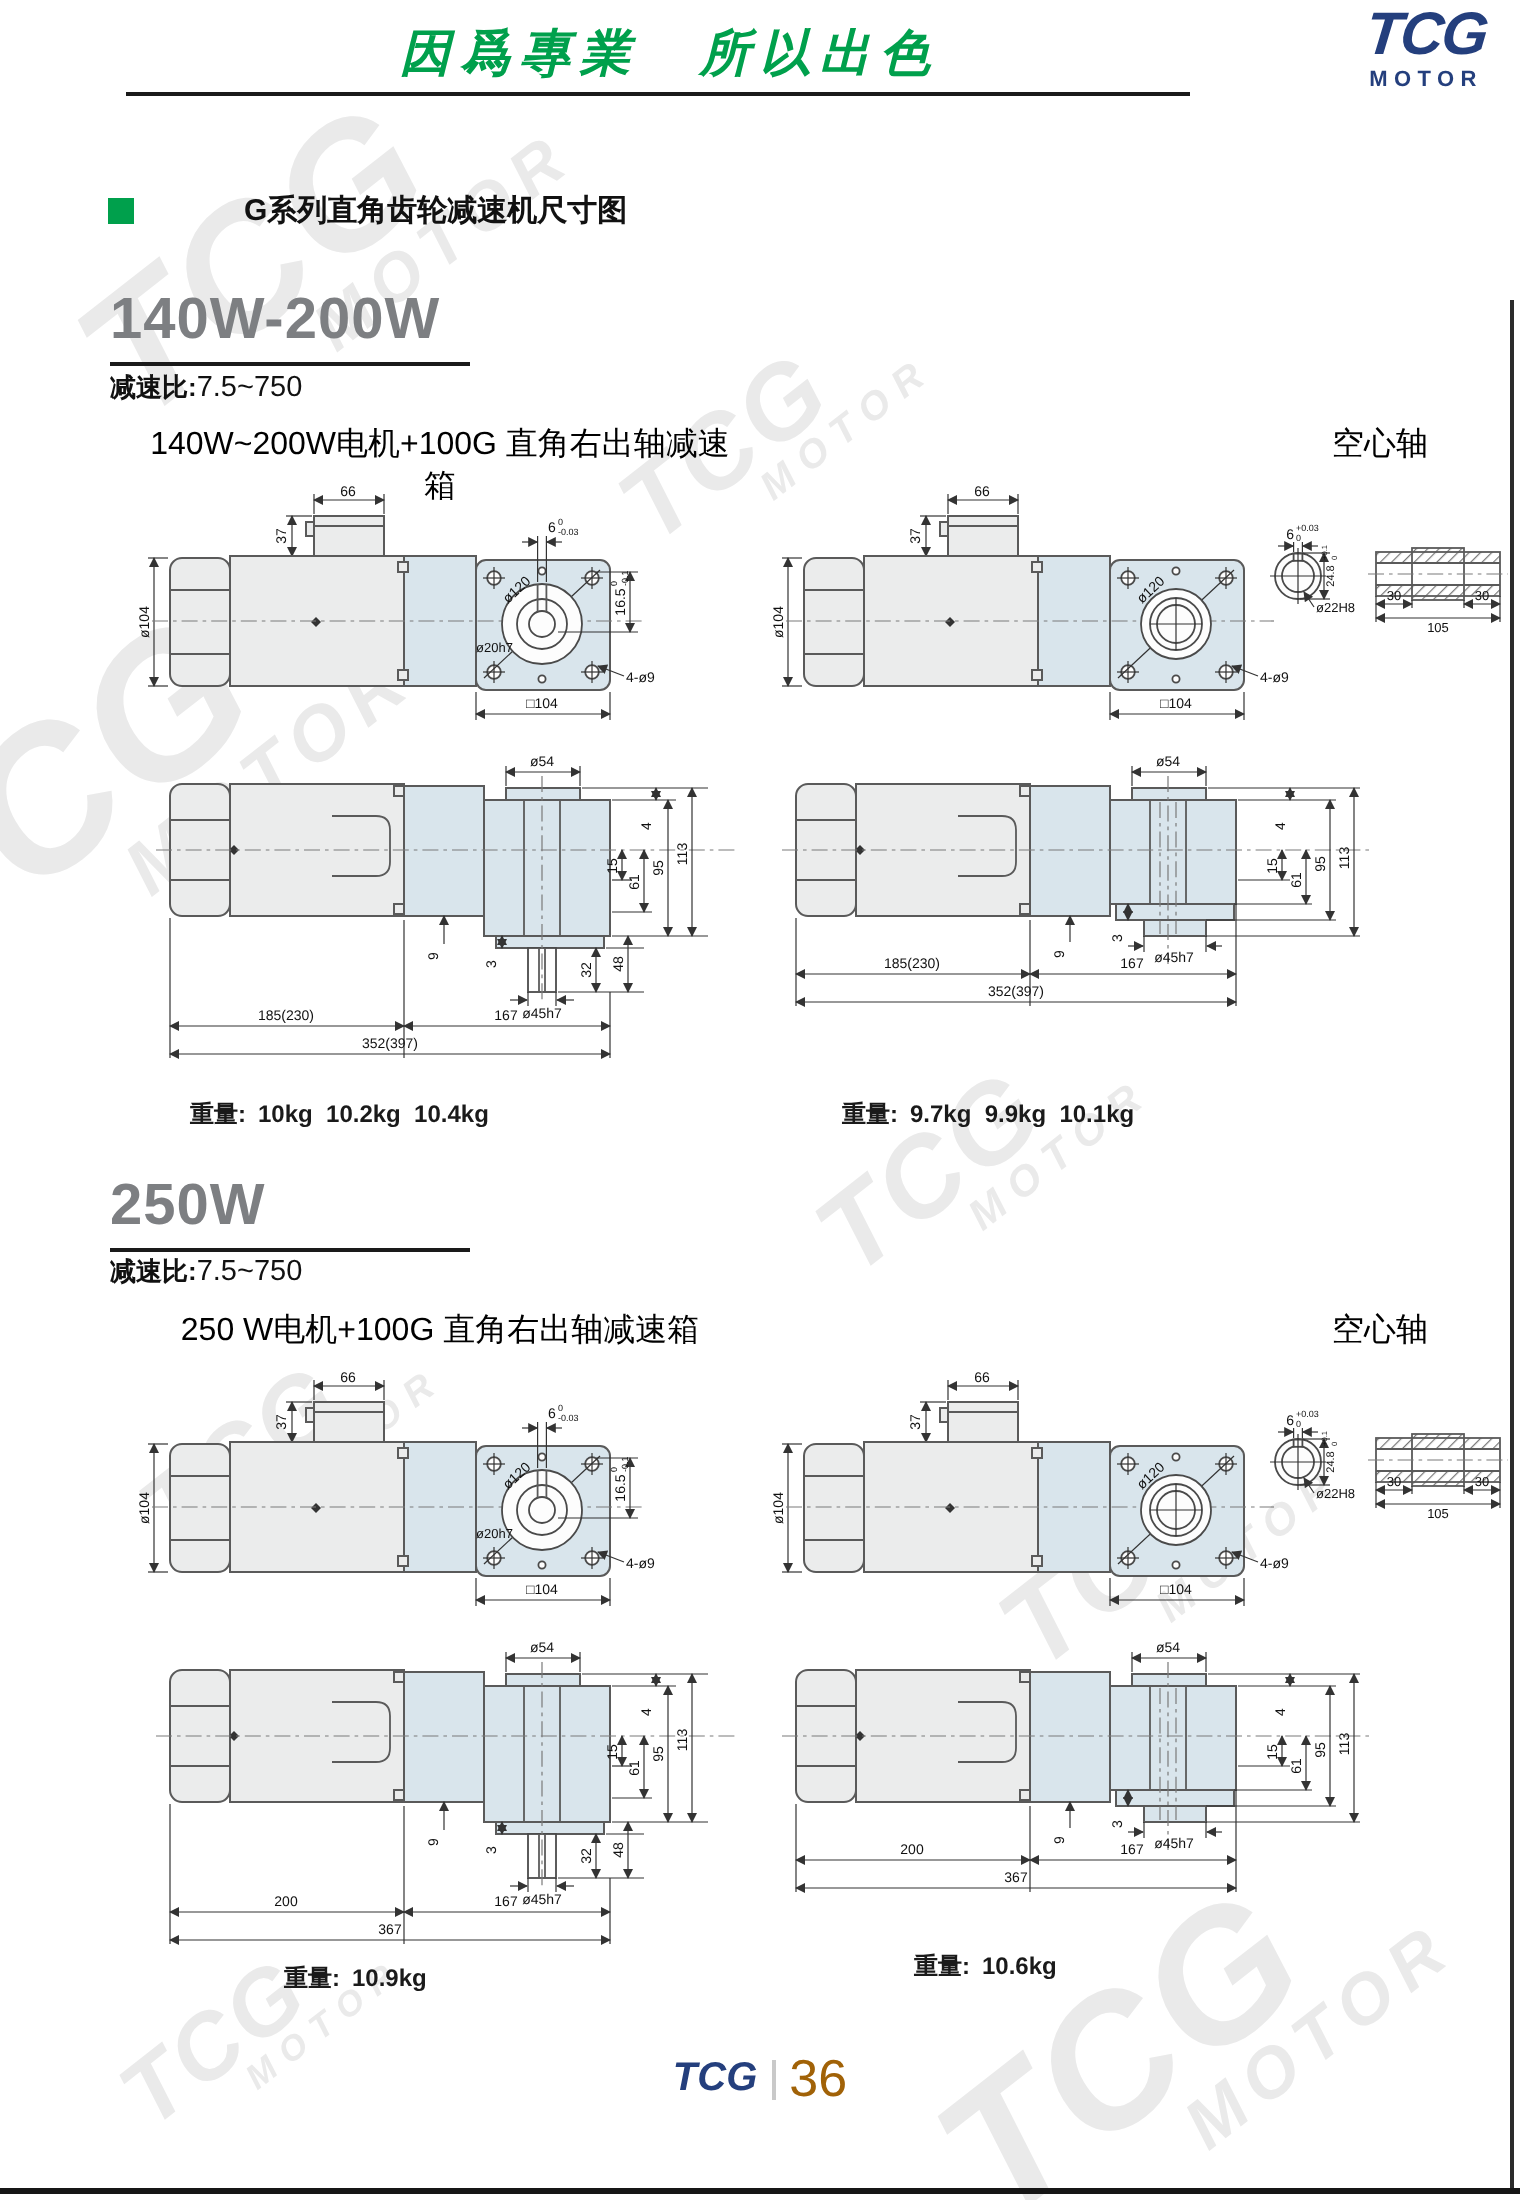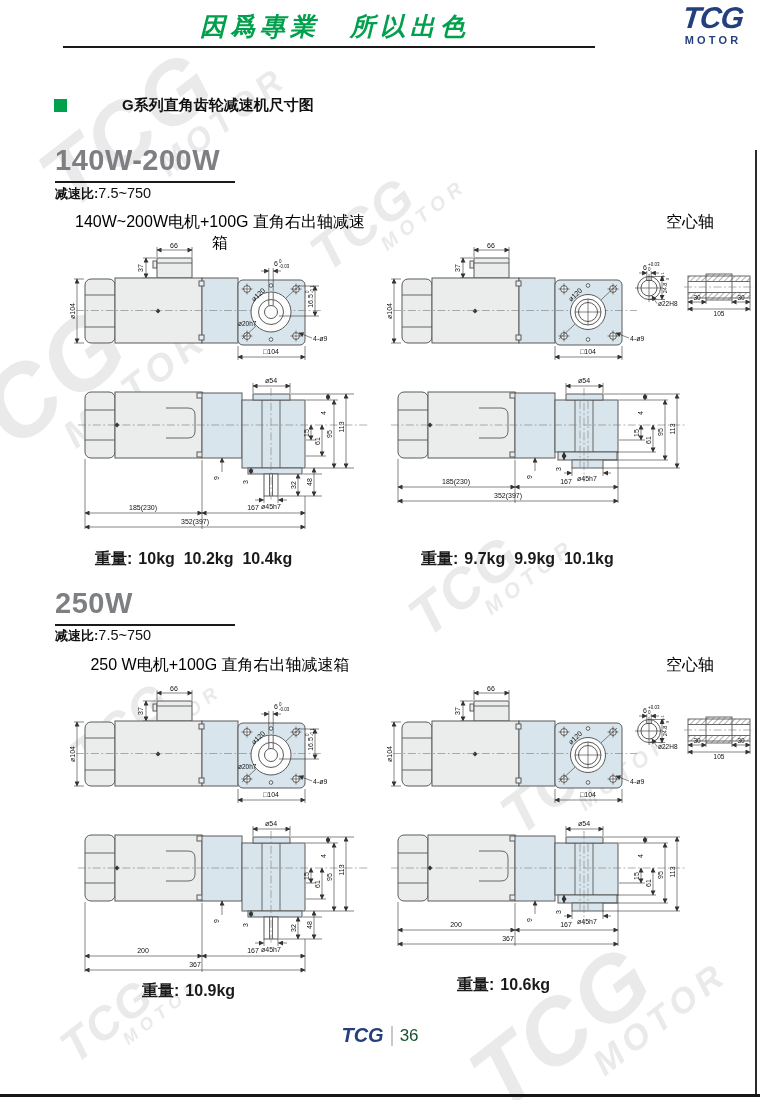--- a/index.html
+++ b/index.html
@@ -20,27 +20,27 @@
   .logo-t{display:block;font-size:30px;font-weight:900;font-style:italic;letter-spacing:-1px;
           transform:skewX(-6deg);line-height:1;}
   .logo-m{display:block;font-size:11px;font-weight:800;letter-spacing:3.2px;margin-top:1px;}
   .bullet{position:absolute;width:13px;height:13px;background:#00a04c;z-index:3;}
   .sectitle{position:absolute;font-size:15px;font-weight:bold;color:#111;z-index:3;margin-left:48px;}
   .heading{position:absolute;font-size:29px;font-weight:900;color:#7d7f82;letter-spacing:.5px;
            line-height:1;z-index:3;}
   .ratio{position:absolute;font-size:13px;font-weight:700;color:#111;z-index:3;}
   .ratio b{font-size:14.5px;font-weight:400;}
   .dtitle{position:absolute;font-size:16px;font-weight:normal;color:#000;text-align:center;z-index:3;}
-  .weight{position:absolute;font-size:16px;font-weight:bold;color:#1a1a1a;z-index:3;}
+  .weight{position:absolute;font-size:12px;font-weight:bold;color:#1a1a1a;z-index:3;}
   .weight .wv{white-space:pre;margin-left:6px;}
   .footer{position:absolute;left:0;top:1024px;width:760px;display:flex;align-items:center;
           justify-content:center;z-index:3;}
   .f-tcg{font-size:20px;font-weight:900;font-style:italic;color:#243f7d;}
   .f-bar{width:2px;height:20px;background:#c9c9c9;margin:0 7px;}
-  .f-num{font-size:17px;color:#14532d;}
+  .f-num{font-size:26px;color:#a16207;}
   .bR{position:absolute;right:3px;top:150px;bottom:4px;width:2px;background:#2b2b2b;z-index:4;}
   .bB{position:absolute;left:0;right:0;bottom:3px;height:3px;background:#161616;z-index:4;}
   
   svg.drw{z-index:2;overflow:visible;}
   .ol{fill:#ebecec;stroke:#5a5a5a;stroke-width:1;}
   .bl{fill:#d9e5ec;stroke:#5a5a5a;stroke-width:1;}
   .ln{stroke:#5a5a5a;stroke-width:.9;fill:none;}
   .hole{fill:#fdfdfd;stroke:#4a4a4a;stroke-width:.9;}
   .dim{stroke:#333;stroke-width:.6;fill:none;}
   .cl{stroke:#7a7a7a;stroke-width:.6;stroke-dasharray:8,2.5,1.8,2.5;fill:none;}

